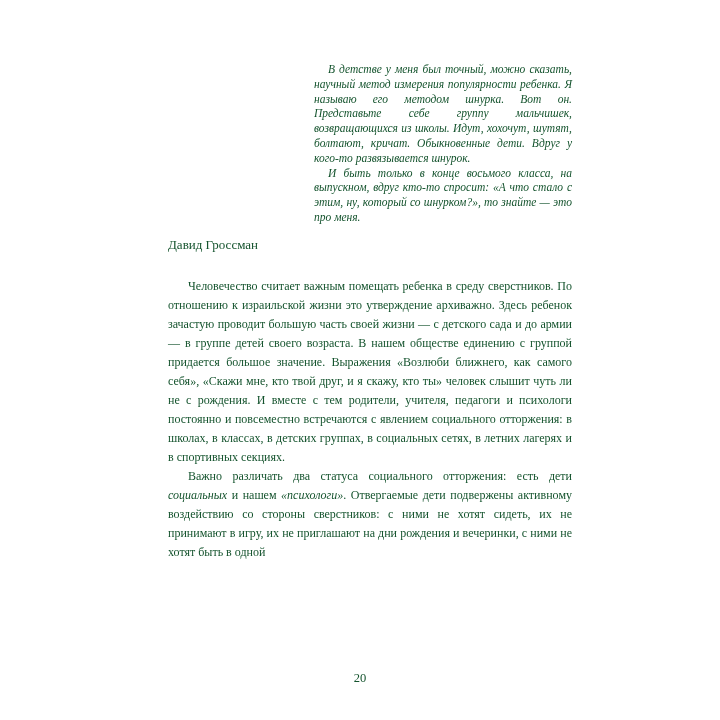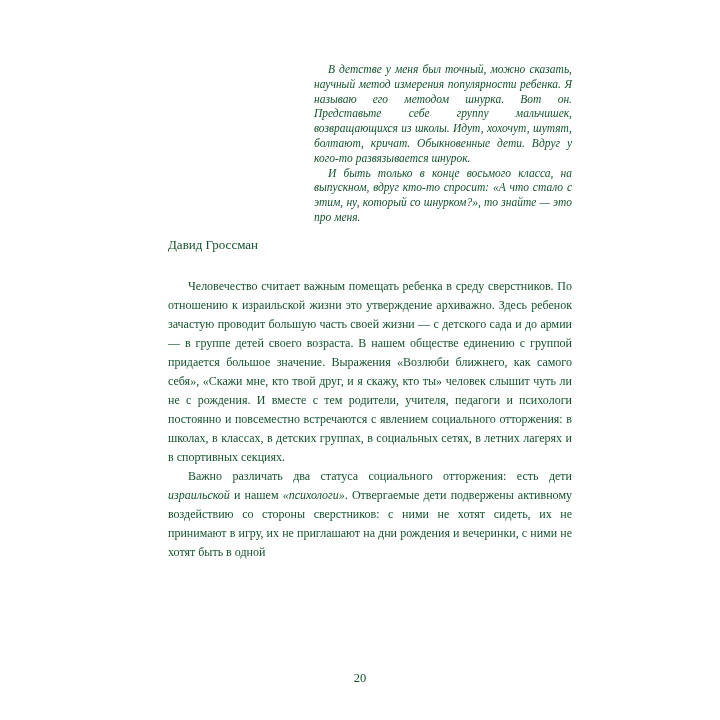--- a/index.html
+++ b/index.html
@@ -67,17 +67,17 @@
 
 <div class="page">
   <div class="content">
     <div class="epigraph" id="epigraph">
         <p>В детстве у меня был точный, можно сказать, научный метод измерения популярности ребенка. Я называю его методом шнурка. Вот он. Представьте себе группу мальчишек, возвращающихся из школы. Идут, хохочут, шутят, болтают, кричат. Обыкновенные дети. Вдруг у кого-то развязывается шнурок.</p>
         <p>И быть только в конце восьмого класса, на выпускном, вдруг кто-то спросит: «А что стало с этим, ну, который со шнурком?», то знайте — это про меня.</p>
       </div>
     <div class="attribution">Давид Гроссман</div>
     <div class="body-text" id="body-text">
         <p><span>Человечество считает важным помещать ребенка в среду сверстников. По отношению к израильской жизни это утверждение архиважно. Здесь ребенок зачастую проводит большую часть своей жизни — с детского сада и до армии — в группе детей своего возраста. В нашем обществе единению с группой придается большое значение. Выражения «Возлюби ближнего, как самого себя», «Скажи мне, кто твой друг, и я скажу, кто ты» человек слышит чуть ли не с рождения. И вместе с тем родители, учителя, педагоги и психологи постоянно и повсеместно встречаются с явлением социального отторжения: в школах, в классах, в детских группах, в социальных сетях, в летних лагерях и в спортивных секциях.</span></p>
-        <p><span>Важно различать два статуса социального отторжения: есть дети </span><span class="italic">израильской</span><span> и нашем </span><span class="italic">«психологи»</span><span>. Отвергаемые дети подвержены активному воздействию со стороны сверстников: с ними не хотят сидеть, их не принимают в игру, их не приглашают на дни рождения и вечеринки, с ними не хотят быть в одной</span></p>
+        <p><span>Важно различать два статуса социального отторжения: есть дети </span><span class="italic">социальных</span><span> и нашем </span><span class="italic">«психологи»</span><span>. Отвергаемые дети подвержены активному воздействию со стороны сверстников: с ними не хотят сидеть, их не принимают в игру, их не приглашают на дни рождения и вечеринки, с ними не хотят быть в одной</span></p>
       </div>
   </div>
   <div class="page-number">20</div>
 </div>
 
 </body></html>

